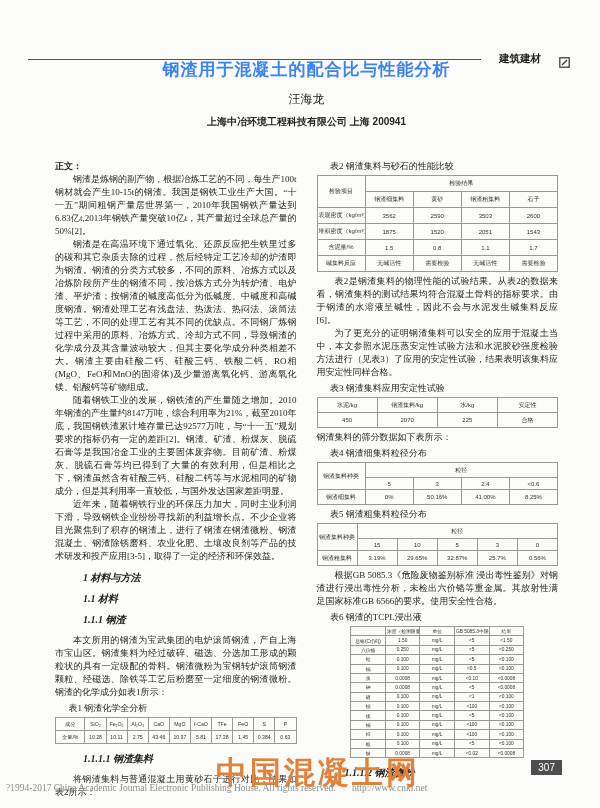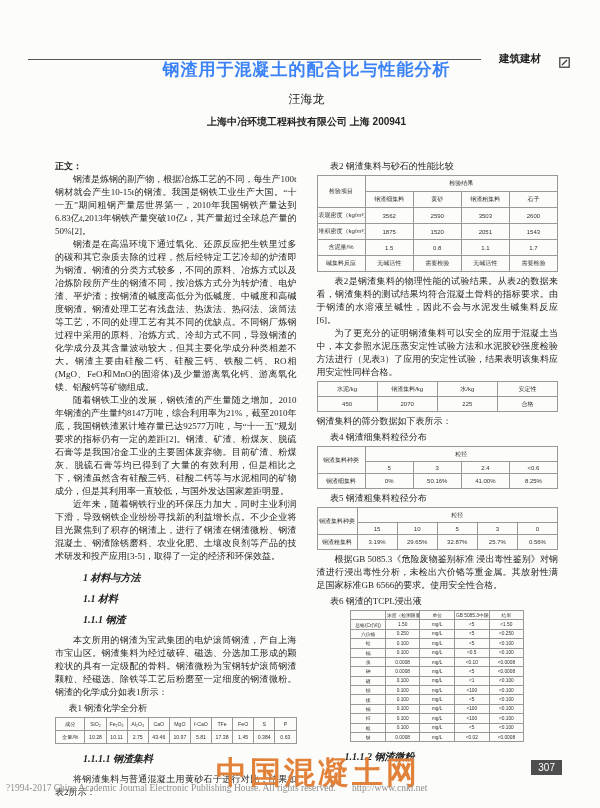--- a/index.html
+++ b/index.html
@@ -160,20 +160,21 @@
               <td>碱集料反应</td>
               <td>无碱活性</td>
               <td>需要检验</td>
               <td>无碱活性</td>
               <td>需要检验</td>
             </tr>
           </tbody>
       </table>
       <p class="p">表2是钢渣集料的物理性能的试验结果。从表2的数据来看，钢渣集料的测试结果均符合混凝土骨料的指标要求。由于钢渣的水溶液呈碱性，因此不会与水泥发生碱集料反应[6]。</p>
       <p class="p">为了更充分的证明钢渣集料可以安全的应用于混凝土当中，本文参照水泥压蒸安定性试验方法和水泥胶砂强度检验方法进行（见表3）了应用的安定性试验，结果表明该集料应用安定性同样合格。</p>
+      <p class="cap">表3 钢渣集料应用安定性试验</p>
       <table class="tbl t3">
         <thead>
             <tr>
               <th>水泥/kg</th>
               <th>钢渣集料/kg</th>
               <th>水/kg</th>
               <th>安定性</th>
             </tr>
           </thead>
         <tbody>

